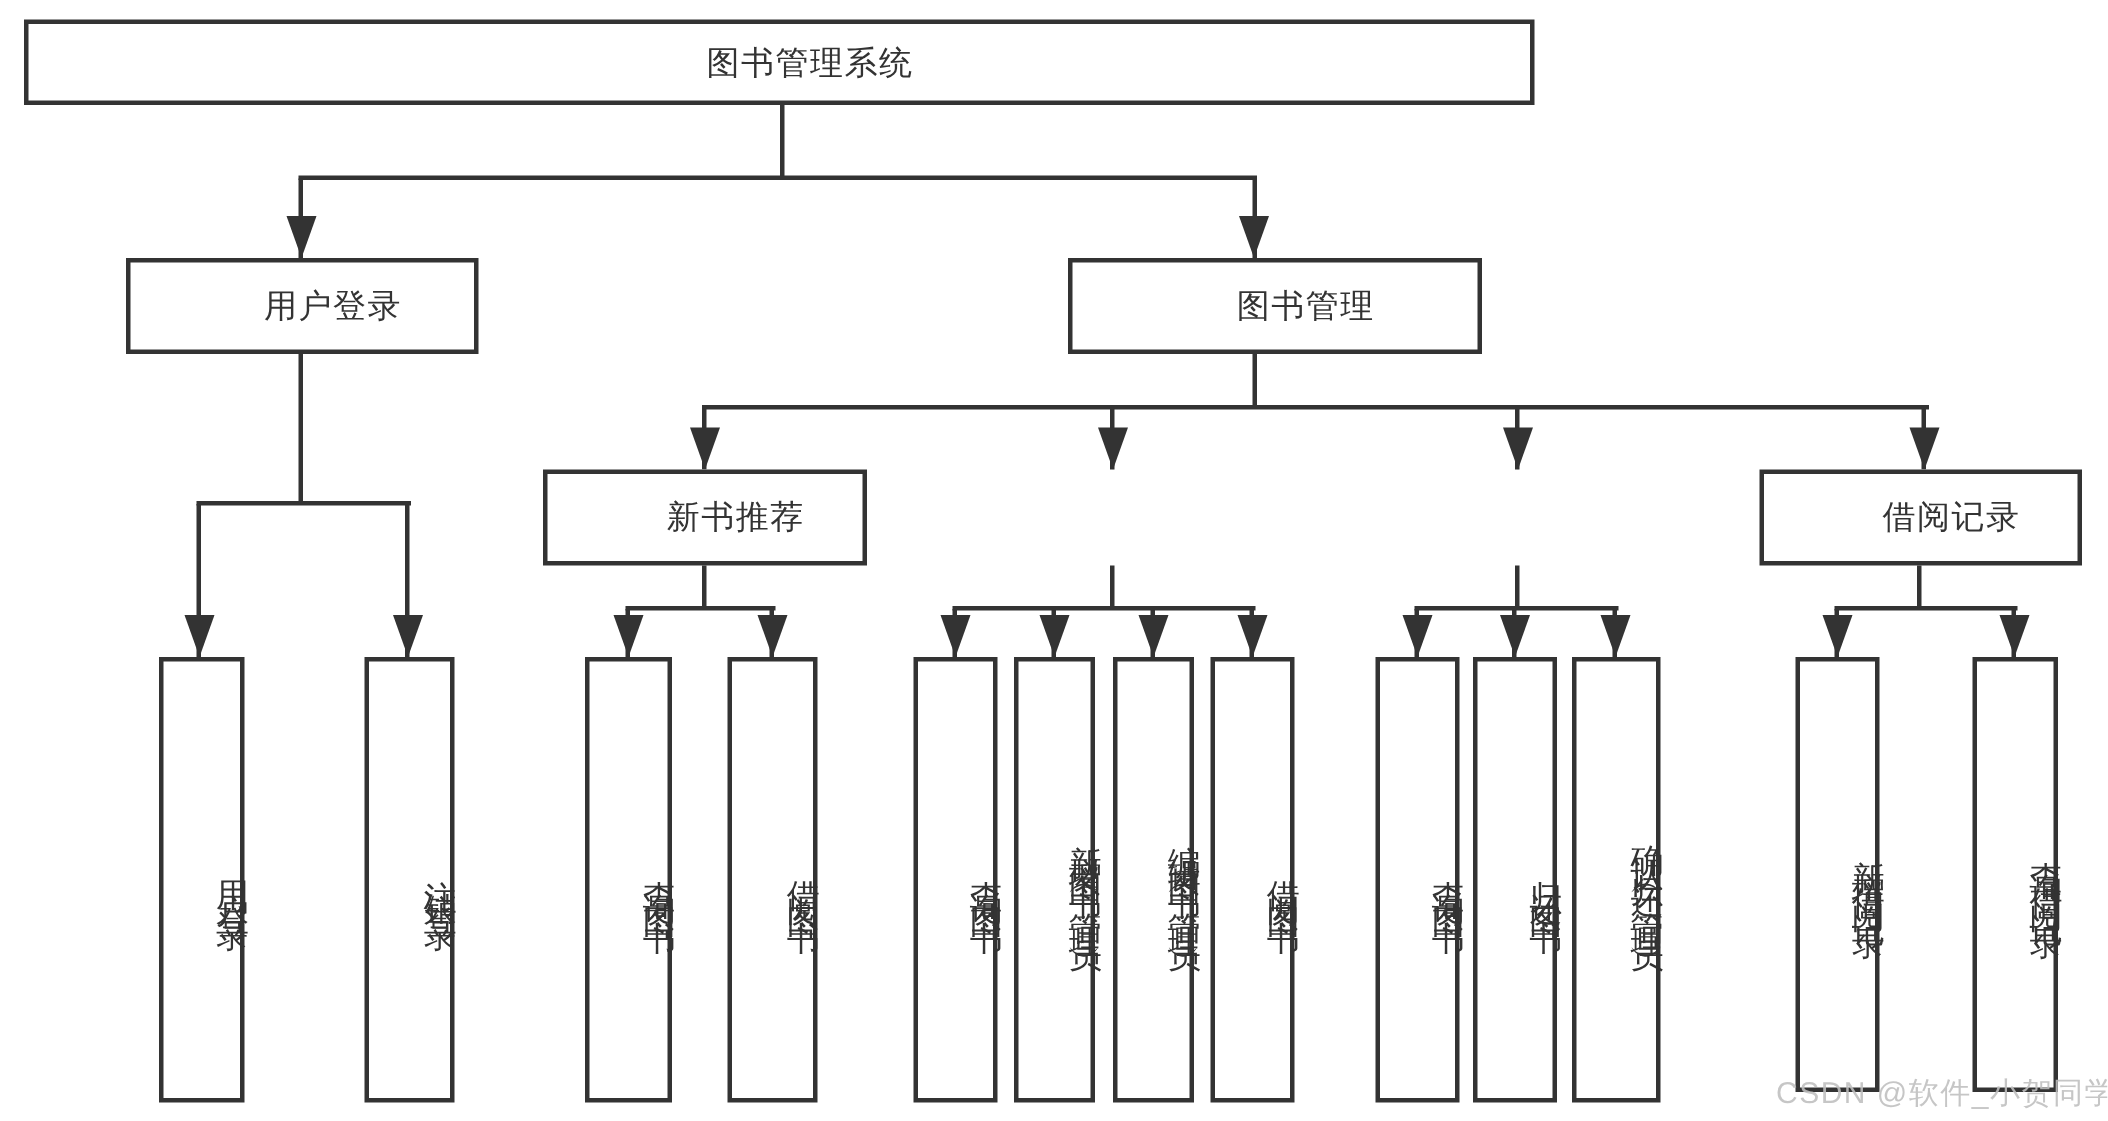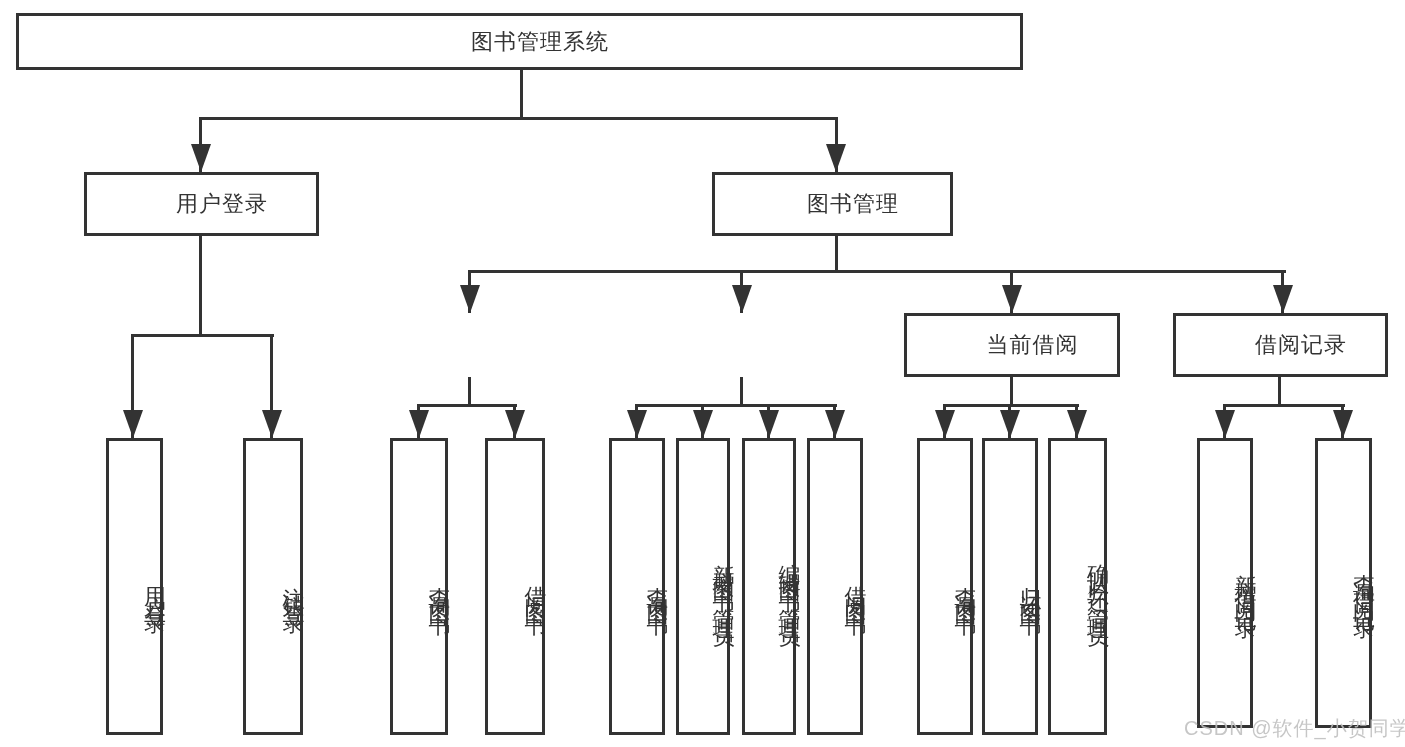--- a/index.html
+++ b/index.html
@@ -41,21 +41,21 @@
   <div class="vl" style="left:520px;top:70px;height:49px;"></div>
   <div class="hl" style="left:199px;top:117px;width:639px;"></div>
   <div class="vl" style="left:199px;top:119px;height:53px;"></div>
   <div class="vl" style="left:835px;top:119px;height:53px;"></div>
   <div class="ar" style="left:191px;top:144px;"></div>
   <div class="ar" style="left:826px;top:144px;"></div>
 
   <div class="box" style="left:84px;top:172px;width:235px;height:64px;">
     <span>用户登录</span>
   </div>
-  <div class="box" style="left:712px;top:172px;width:241px;height:64px;">
+  <div class="box" style="left:712px;top:172px;width:276px;height:64px;">
     <span>图书管理</span>
   </div>
 
   <div class="vl" style="left:199px;top:236px;height:100px;"></div>
   <div class="hl" style="left:131px;top:334px;width:143px;"></div>
   <div class="vl" style="left:131px;top:336px;height:102px;"></div>
   <div class="vl" style="left:270px;top:336px;height:102px;"></div>
   <div class="ar" style="left:123px;top:410px;"></div>
   <div class="ar" style="left:262px;top:410px;"></div>
 
@@ -63,22 +63,22 @@
   <div class="hl" style="left:468px;top:270px;width:818px;"></div>
   <div class="vl" style="left:468px;top:272px;height:41px;"></div>
   <div class="vl" style="left:740px;top:272px;height:41px;"></div>
   <div class="vl" style="left:1010px;top:272px;height:41px;"></div>
   <div class="vl" style="left:1281px;top:272px;height:41px;"></div>
   <div class="ar" style="left:460px;top:285px;"></div>
   <div class="ar" style="left:732px;top:285px;"></div>
   <div class="ar" style="left:1002px;top:285px;"></div>
   <div class="ar" style="left:1273px;top:285px;"></div>
 
-  <div class="box" style="left:904px;top:313px;width:216px;height:64px;">
-    <span>当前借阅</span>
+  <div class="box" style="left:362px;top:313px;width:216px;height:64px;">
+    <span>新书推荐</span>
   </div>
   <div class="box" style="left:1173px;top:313px;width:215px;height:64px;">
     <span>借阅记录</span>
   </div>
 
   <div class="vl" style="left:468px;top:377px;height:29px;"></div>
   <div class="hl" style="left:417px;top:404px;width:100px;"></div>
   <div class="vl" style="left:417px;top:406px;height:32px;"></div>
   <div class="vl" style="left:513px;top:406px;height:32px;"></div>
   <div class="ar" style="left:409px;top:410px;"></div>

